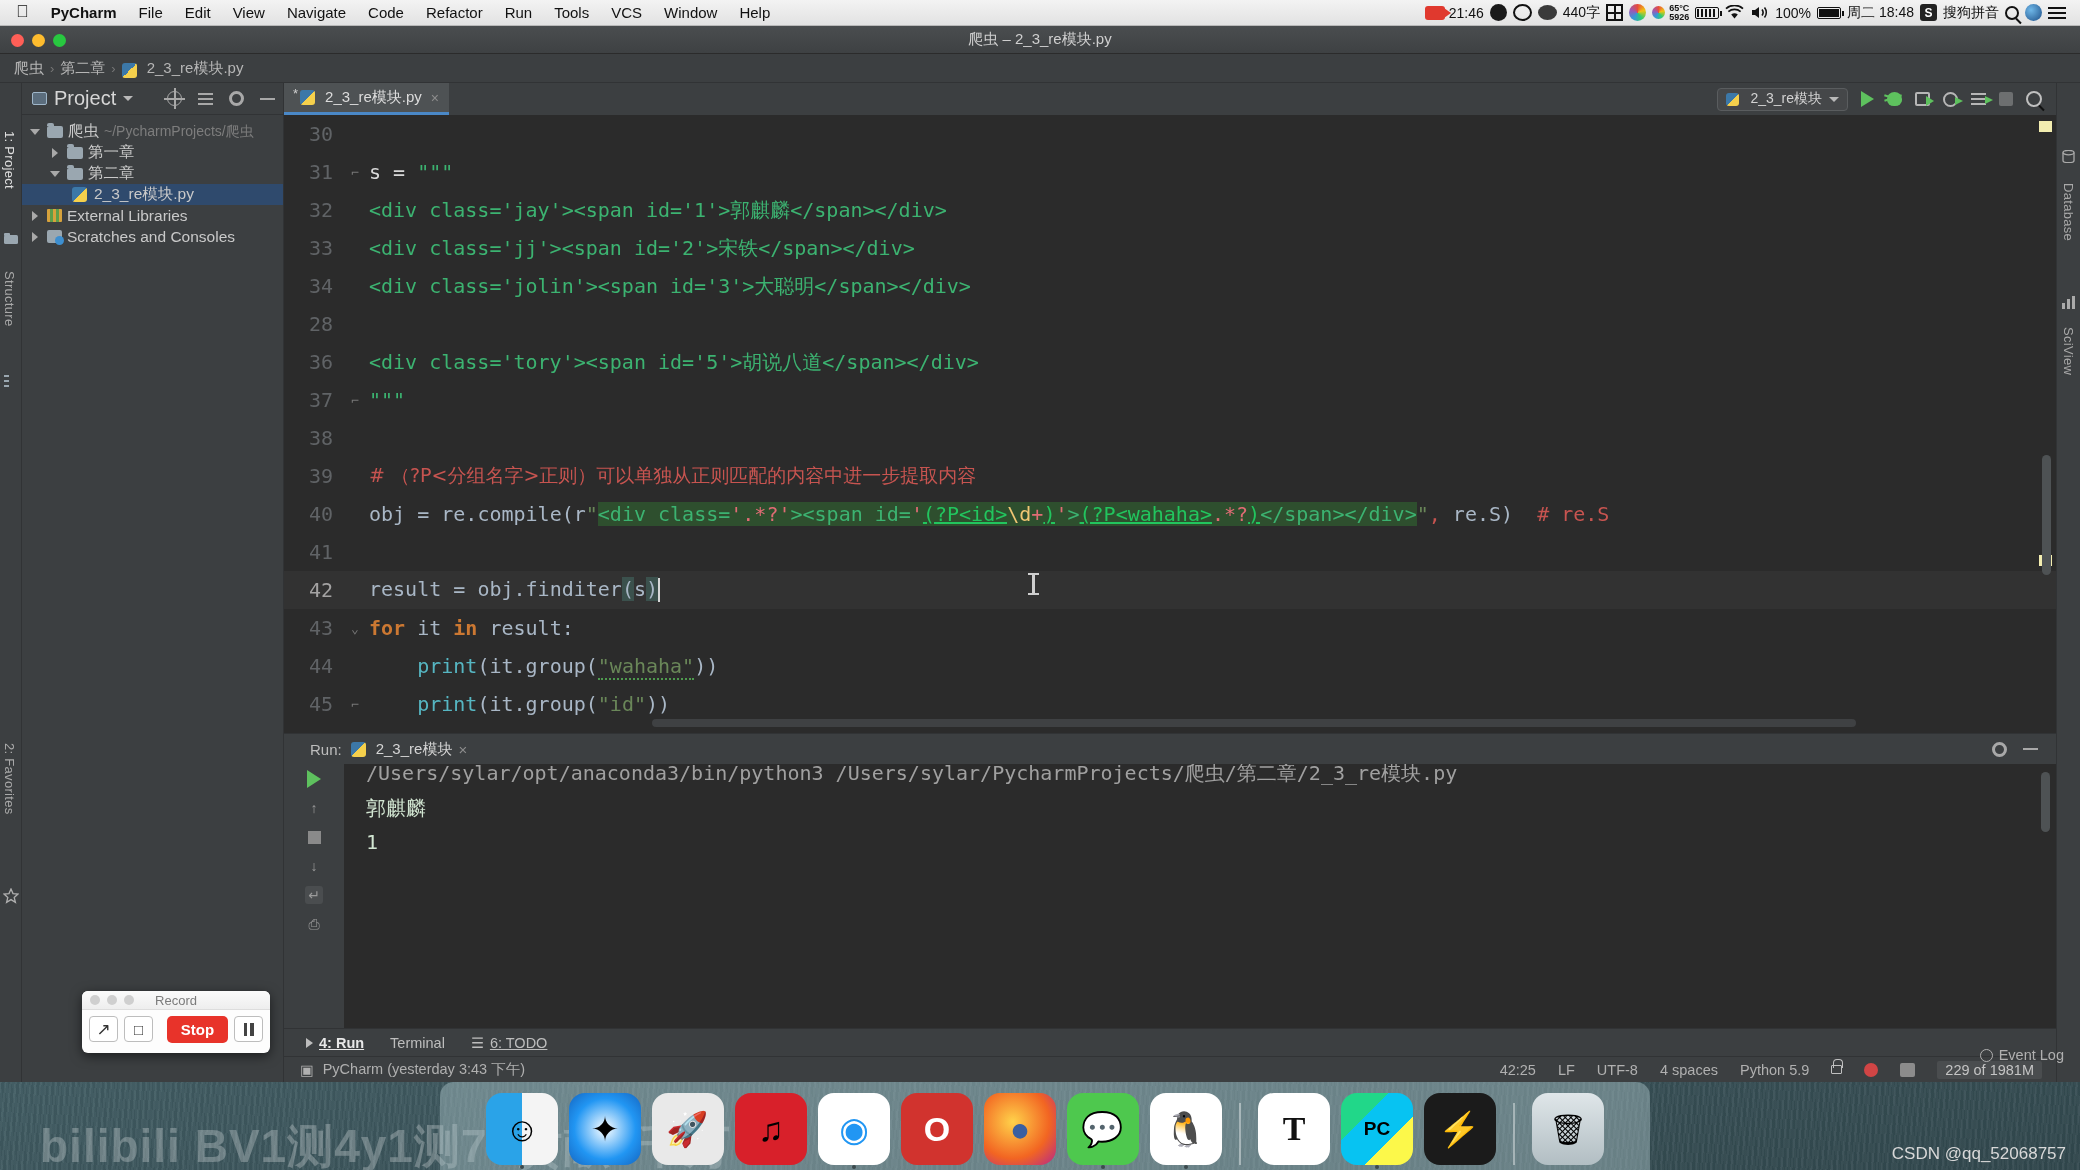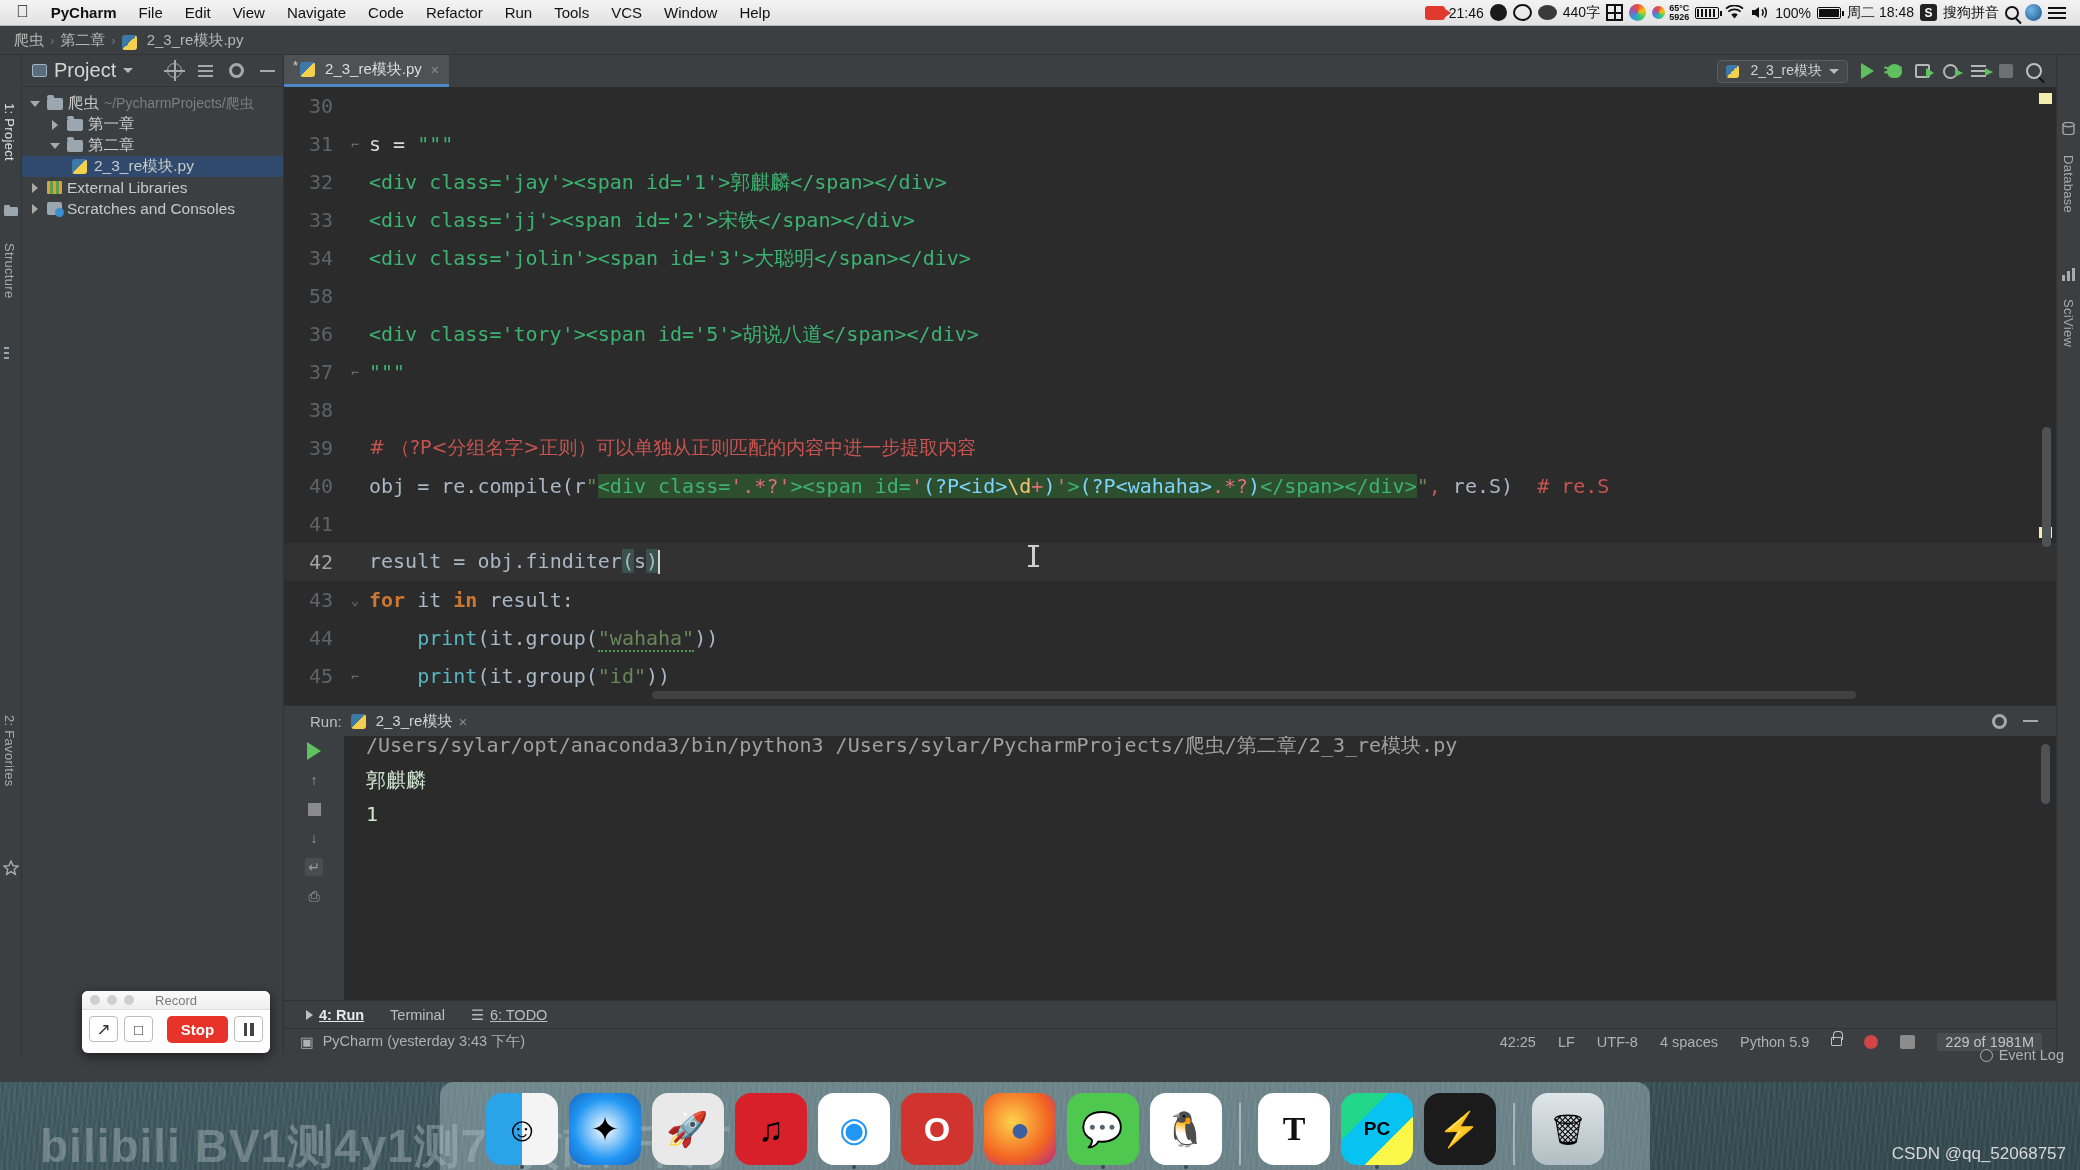--- a/index.html
+++ b/index.html
@@ -140,21 +140,21 @@
   .foldcol { width:16px; flex:none; color:#777; font-size:13px; display:flex;align-items:center;justify-content:center; }
   .code { padding-left:6px; }
   .k-str { color:#6a8759; }
   .k-grn { color:#3cb371; }
   .k-txt { color:#a9b7c6; }
   .k-kw  { color:#cc7832; font-weight:bold; }
   .k-cmt { color:#c75450; }
   .k-fn  { color:#56b6c2; }
   .k-white { color:#d8d8d8; }
   .rx-bg { background:#2e4f2e; }
-  .rx-grp { color:#7dd3fc; }
+  .rx-grp { color:#22c55e;text-decoration:underline; }
   .rx-esc { color:#f0c674; }
   .rx-meta{ color:#e06c75; }
   .rx-tag { color:#3cb371; }
   .sel-paren { background:#3b514d; }
   .caret { display:inline-block; width:2px; height:24px; background:#d8d8d8; vertical-align:middle;
      position:relative; top:-1px; }
   .squiggle { border-bottom:2px dotted #4e9a4e; }
   #hscroll { position:absolute; left:368px; right:200px; bottom:6px; height:8px; background:#3f4143; border-radius:4px; }
   #mouse-cursor { position:absolute; left:748px; top:458px; width:3px; height:22px; background:#cfcfcf; }
   #mouse-cursor:before,#mouse-cursor:after{content:"";position:absolute;left:-4px;width:11px;height:2px;background:#cfcfcf;}
@@ -335,20 +335,28 @@
           <i></i>
           <i></i>
           <i></i>
         </span>
       </span>
   </div>
 </div>
 
 <div id="pycharm">
 
+  <div id="titlebar">
+    <div class="traffic">
+      <span class="t-red"></span>
+      <span class="t-yel"></span>
+      <span class="t-grn"></span>
+    </div>
+    <div id="window-title">爬虫 – 2_3_re模块.py</div>
+  </div>
 
   <div id="breadcrumbbar">
     <span>爬虫</span>
     <span class="crumb-sep">›</span>
     <span>第二章</span>
     <span class="crumb-sep">›</span>
     <span class="py-ico"></span>
     <span>2_3_re模块.py</span>
   </div>
 
@@ -486,21 +494,21 @@
           <span class="gutnum">33</span>
           <span class="foldcol"></span>
           <span class="code k-grn">&lt;div class='jj'&gt;&lt;span id='2'&gt;宋铁&lt;/span&gt;&lt;/div&gt;</span>
         </div>
         <div class="cline">
           <span class="gutnum">34</span>
           <span class="foldcol"></span>
           <span class="code k-grn">&lt;div class='jolin'&gt;&lt;span id='3'&gt;大聪明&lt;/span&gt;&lt;/div&gt;</span>
         </div>
         <div class="cline">
-          <span class="gutnum">58</span>
+          <span class="gutnum">28</span>
           <span class="foldcol"></span>
         </div>
         <div class="cline">
           <span class="gutnum">36</span>
           <span class="foldcol"></span>
           <span class="code k-grn">&lt;div class='tory'&gt;&lt;span id='5'&gt;胡说八道&lt;/span&gt;&lt;/div&gt;</span>
         </div>
 
         <div class="cline">
           <span class="gutnum">37</span>

